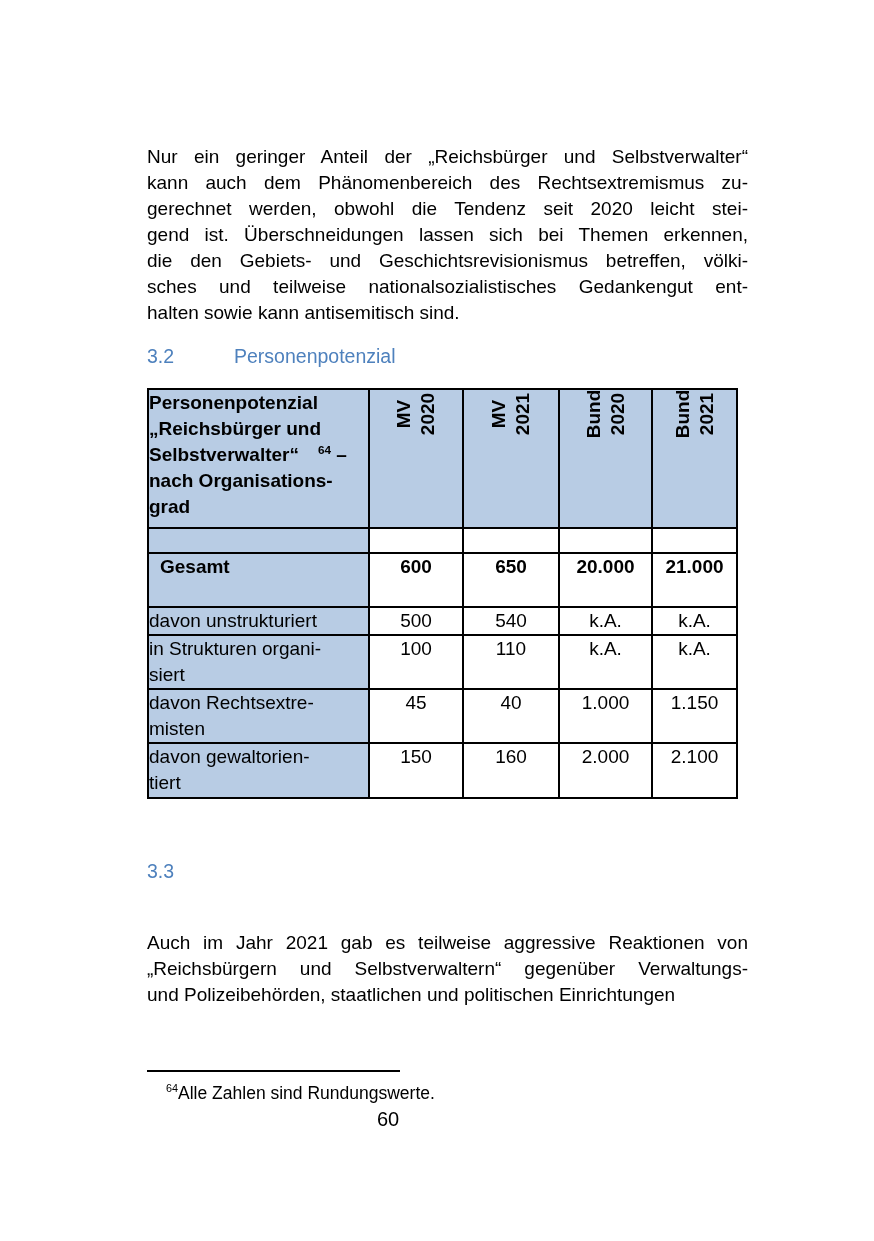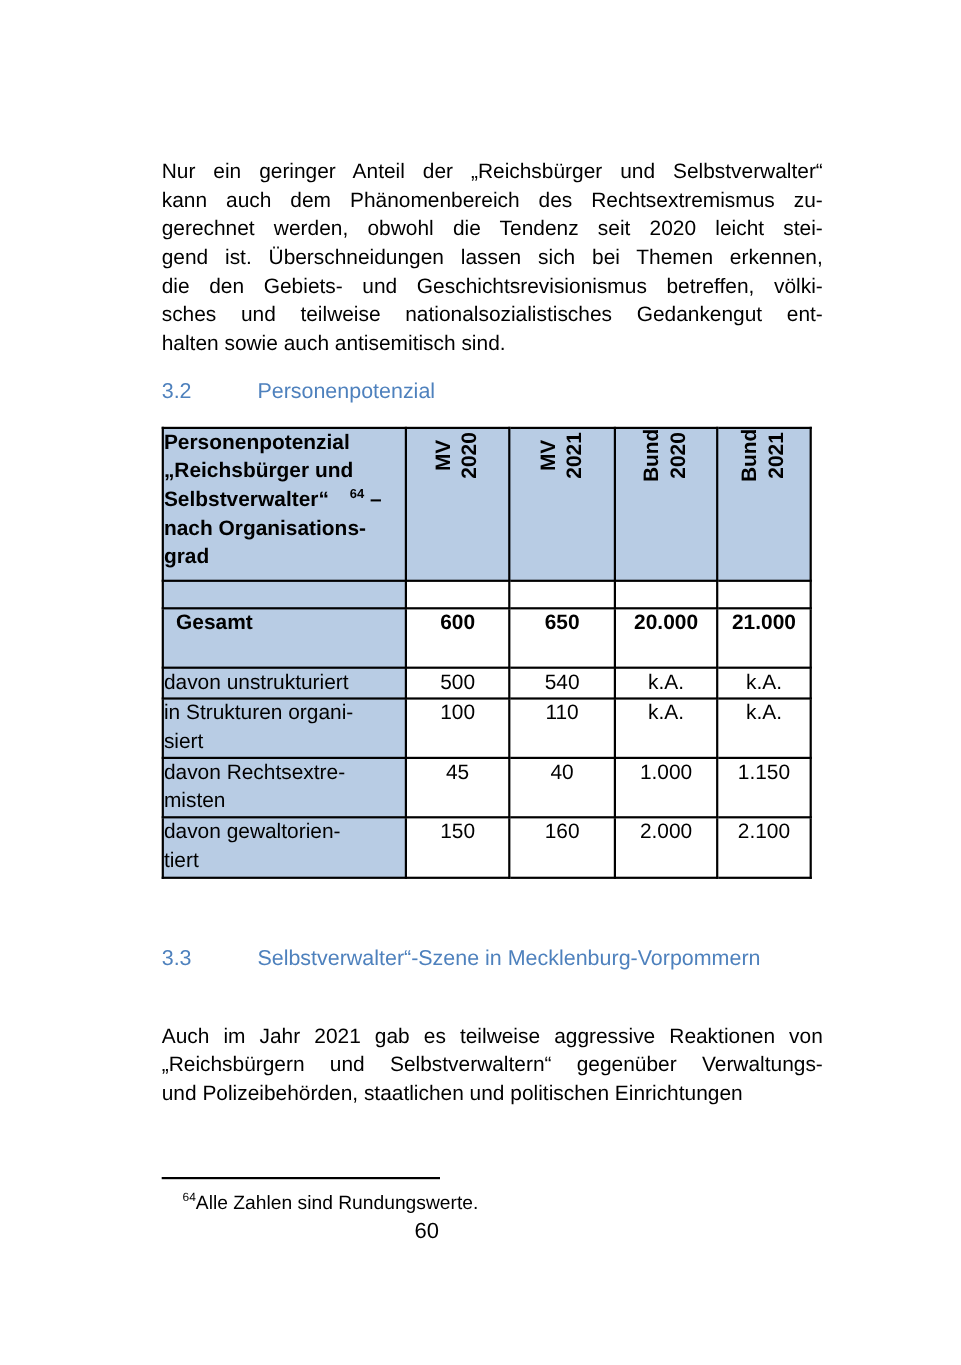--- a/index.html
+++ b/index.html
@@ -48,21 +48,21 @@
 
 <div class="page">
 
   <div class="para" style="top:144px;">
       <div>Nur ein geringer Anteil der „Reichsbürger und Selbstverwalter“</div>
       <div>kann auch dem Phänomenbereich des Rechtsextremismus zu-</div>
       <div>gerechnet werden, obwohl die Tendenz seit 2020 leicht stei-</div>
       <div>gend ist. Überschneidungen lassen sich bei Themen erkennen,</div>
       <div>die den Gebiets- und Geschichtsrevisionismus betreffen, völki-</div>
       <div>sches und teilweise nationalsozialistisches Gedankengut ent-</div>
-      <div>halten sowie auch antisemitisch sind.</div>
+      <div>halten sowie kann antisemitisch sind.</div>
     </div>
 
   <div class="heading" style="top:342px;">
     <span class="num">3.2</span>
     <span class="htitle">Personenpotenzial</span>
   </div>
 
   <table class="ptable">
     <colgroup>
       <col style="width:221px">
@@ -131,21 +131,20 @@
       <td class="num">160</td>
       <td class="num">2.000</td>
       <td class="num">2.100</td>
     </tr>
   </tbody>
     </table>
 
   <div class="heading" style="top:857px;">
     <span class="num">3.3</span>
     <span class="htitle">
-        <div>Selbstverwalter“-Szene in Mecklenburg-Vorpommern</div>
       </span>
   </div>
 
   <div class="para" style="top:930px;">
       <div>Auch im Jahr 2021 gab es teilweise aggressive Reaktionen von</div>
       <div>„Reichsbürgern und Selbstverwaltern“ gegenüber Verwaltungs-</div>
       <div>und Polizeibehörden, staatlichen und politischen Einrichtungen</div>
     </div>
 
   <div class="fn-rule"></div>

